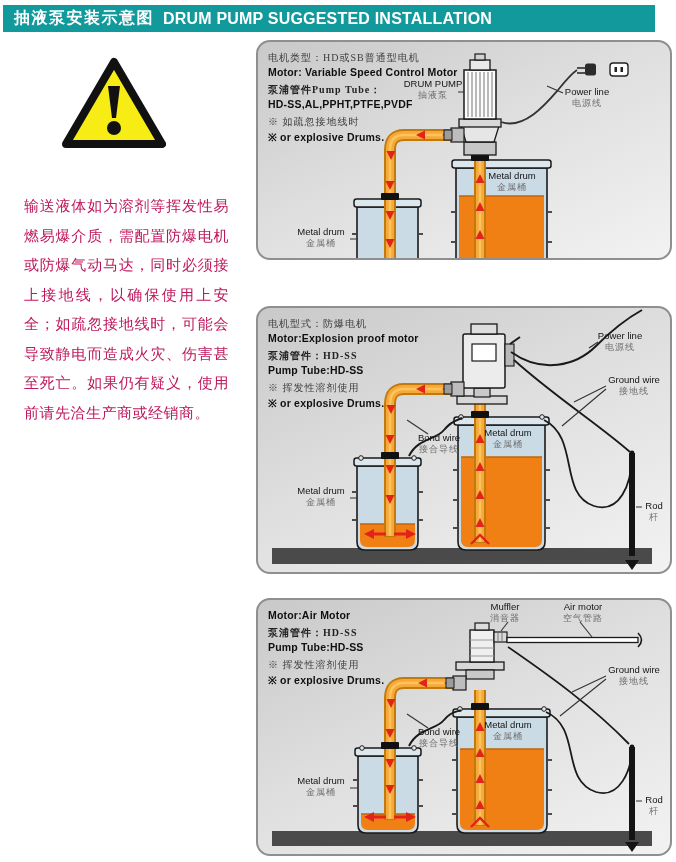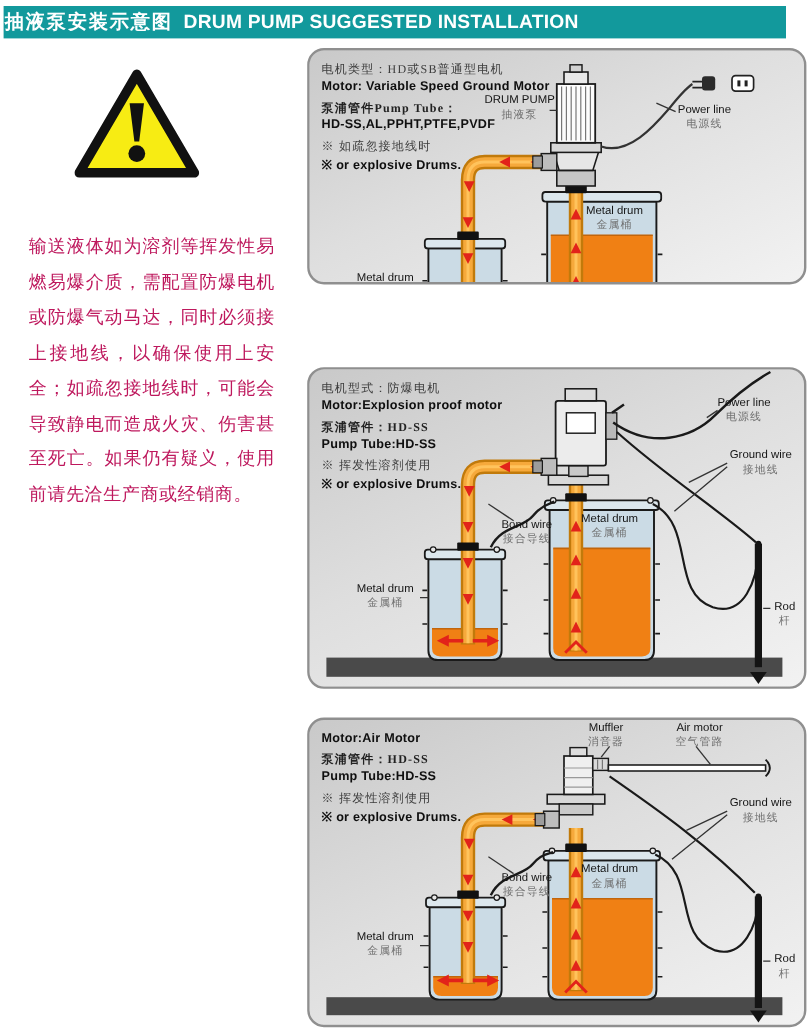--- a/index.html
+++ b/index.html
@@ -1,25 +1,25 @@
 <!DOCTYPE html>
 <html><head>
 <meta charset="utf-8">
 <style>
   html,body{margin:0;padding:0}
   body{width:676px;height:862px;background:#fff;font-family:"Liberation Sans",sans-serif;position:relative;overflow:hidden}
   .page{position:absolute;inset:0}
-  .header{position:absolute;left:3px;top:5px;width:652px;height:27px;background:#12999C;color:#fff;display:flex;align-items:center;gap:9px;padding-left:1px;box-sizing:border-box;font-weight:bold}
+  .header{position:absolute;left:3px;top:5px;width:652px;height:27px;background:#12999C;color:#fff;display:flex;align-items:center;gap:9px;padding-left:11px;box-sizing:border-box;font-weight:bold}
   .header .hzh{font-size:16px;letter-spacing:1.5px}
   .header .hen{font-size:16px;letter-spacing:.2px}
   .warning{position:absolute;left:62px;top:56px}
   .para-zh{position:absolute;left:8px;top:176px;width:205px;font-family:"Liberation Serif",serif;font-size:15px;line-height:29.5px;text-align:justify;color:#be185d;letter-spacing:.5px;margin:16px}
   .para-en{position:absolute;left:8px;top:450px;width:204px;font-size:14.5px;line-height:26.3px;text-align:justify;color:#1c1c1c;text-indent:30px;margin:0;word-spacing:1px}
   .panel{position:absolute;left:256px;width:416px;border:2px solid #8F8F8F;border-radius:14px;background:linear-gradient(155deg,#C9C9C9 0%,#DEDEDE 45%,#F2F2F2 100%);box-sizing:border-box;overflow:hidden}
-  .p1{top:40px;height:197px}
+  .p1{top:40px;height:220px}
   .p2{top:306px;height:268px}
   .p3{top:598px;height:258px}
   .diag{position:absolute;left:0;top:0}
   .info{position:absolute;left:10px;top:9px;width:218px}
   .ln{margin:0 0 1px 0;white-space:nowrap}
   .lzh{font-family:"Liberation Serif",serif;font-size:10px;color:#3D3D3D;letter-spacing:1px}
   .len{font-size:10.5px;font-weight:bold;color:#0f0f0f;letter-spacing:.2px}
   .g{margin-top:5px}
   .lbl{position:absolute;text-align:center;line-height:11.5px}
   .lbl .en{font-size:9.5px;color:#141414;white-space:nowrap}
@@ -118,21 +118,21 @@
 
       <g stroke="#333" stroke-width="1.1">
         <path d="M200 50 H206"></path>
         <path d="M305 51 L289 44"></path>
         <path d="M92 197 H99"></path>
       </g>
     </svg>
 
     <div class="info">
       <div class="ln lzh">电机类型：HD或SB普通型电机</div>
-      <div class="ln len">Motor: Variable Speed Ground Motor</div>
+      <div class="ln len">Motor: Variable Speed Control Motor</div>
       <div class="ln lzh g" style="font-weight:bold;color:#222">泵浦管件Pump Tube：</div>
       <div class="ln len">HD-SS,AL,PPHT,PTFE,PVDF</div>
       <div class="ln lzh g">※ 如疏忽接地线时</div>
       <div class="ln len">※ or explosive Drums.</div>
     </div>
 
     <div class="lbl" style="left:144px;top:36px;width:62px">
       <div class="en">DRUM PUMP</div>
       <div class="zh">抽液泵</div>
     </div>

